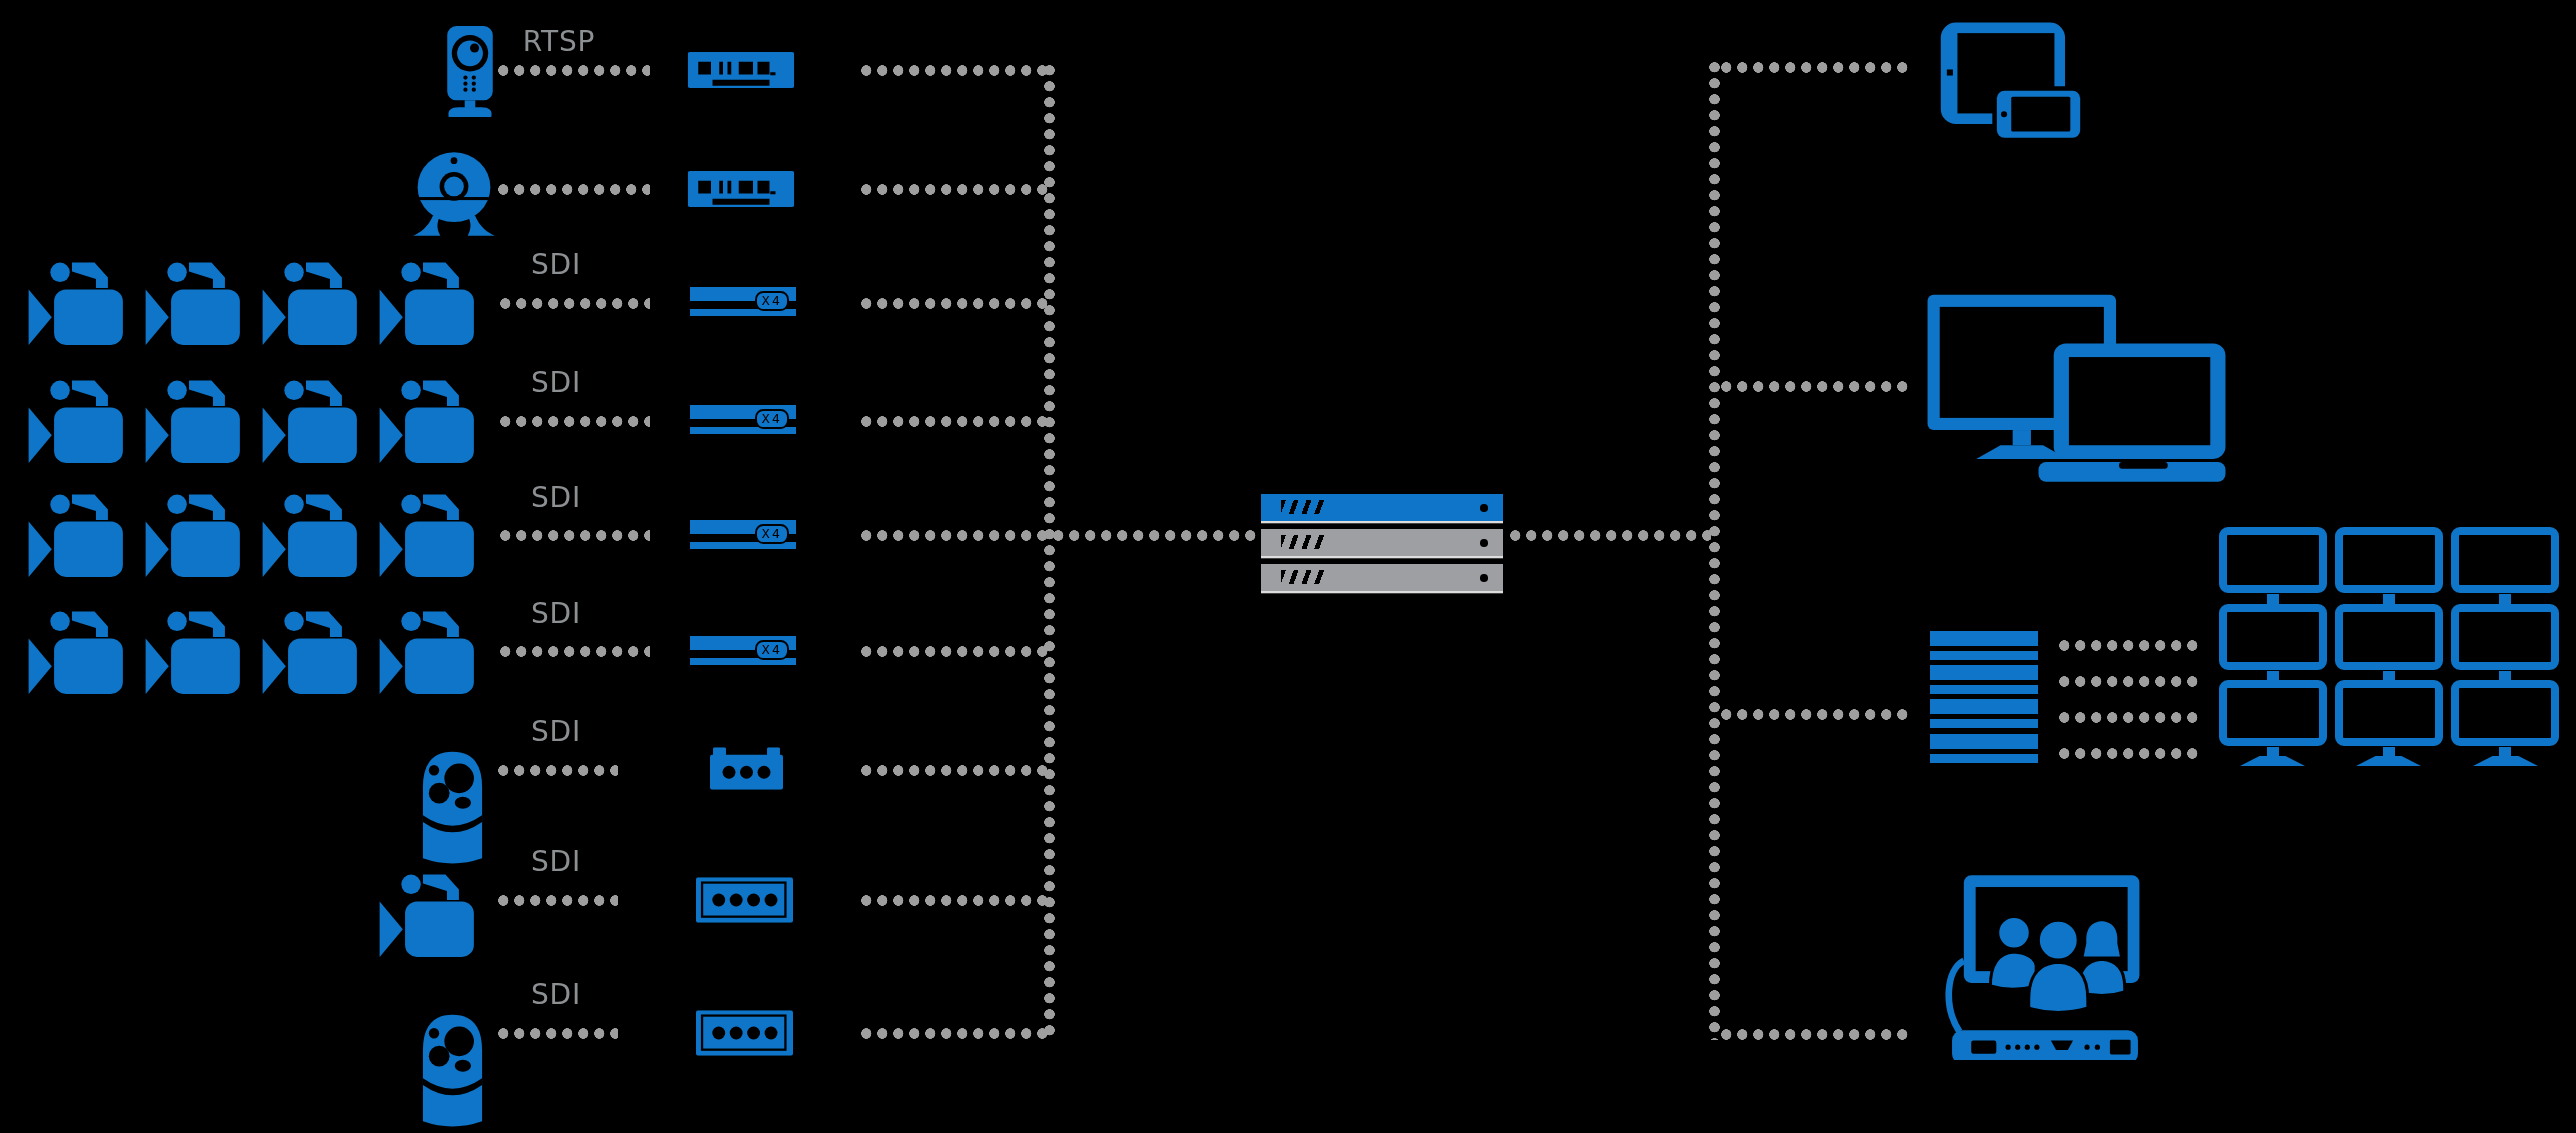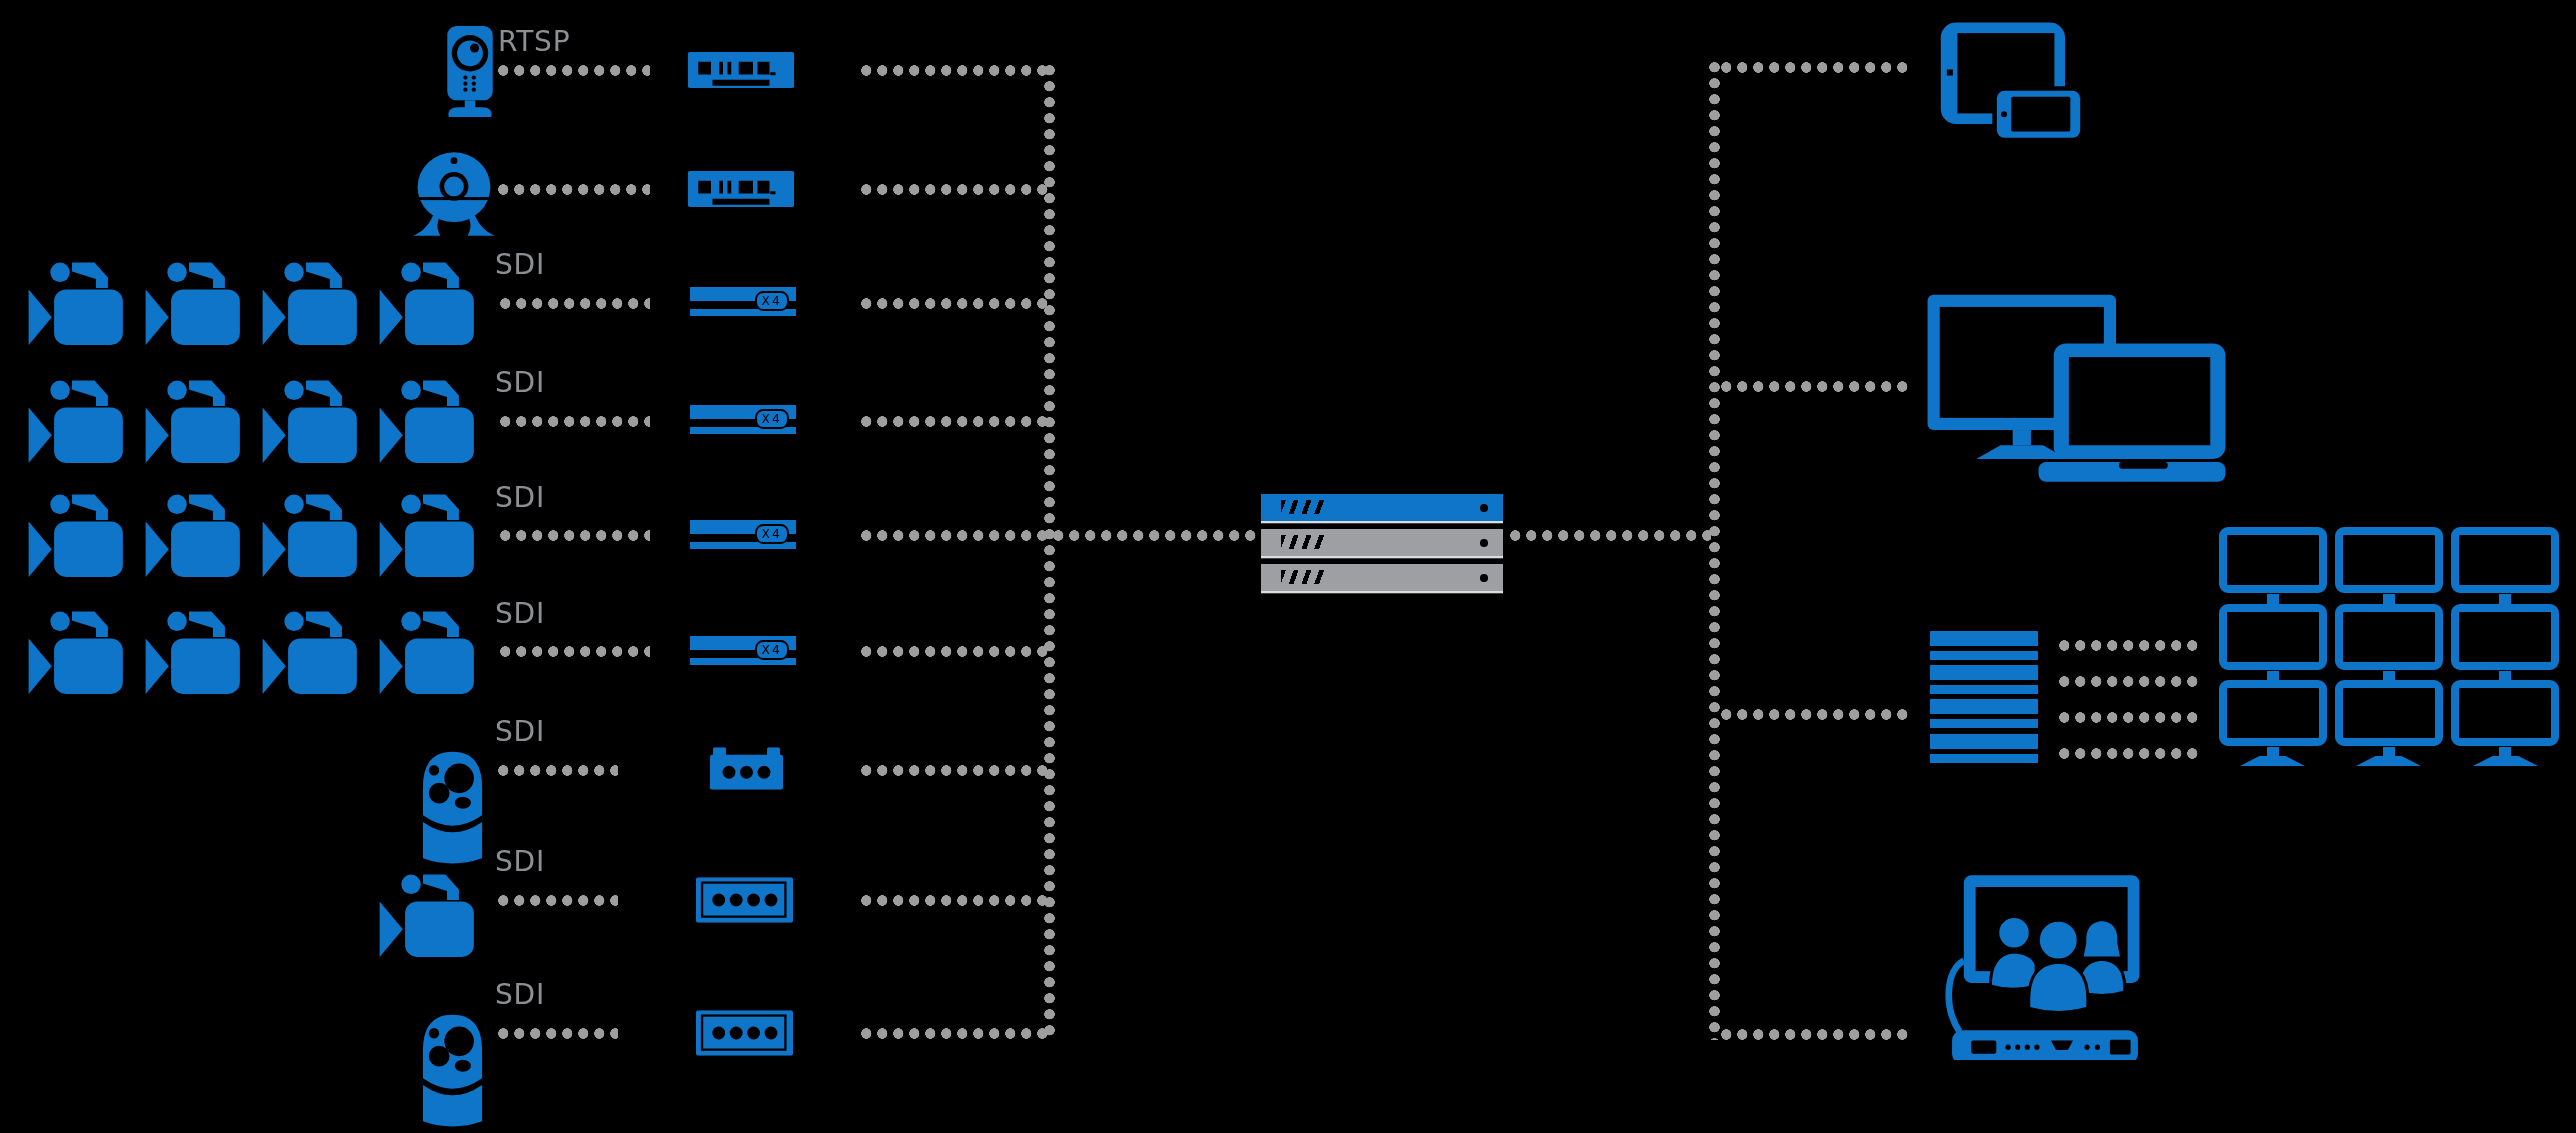--- a/index.html
+++ b/index.html
@@ -4,21 +4,21 @@
 <style>
   html,body{margin:0;padding:0;background:#000;}
   #stage{position:relative;width:2576px;height:1133px;background:var(--background,#000);overflow:hidden;
          font-family:"DejaVu Sans","Liberation Sans",sans-serif;}
   .abs{position:absolute;}
   .blue{color:var(--accent,#0e75c8);}
   
   .dh{position:absolute;height:10.6px;background-image:radial-gradient(circle at 5.3px 50%, var(--connector,#9e9e9e) 0 4.9px, transparent 5.3px);background-size:16px 10.6px;background-repeat:repeat-x;}
   .dv{position:absolute;width:10.6px;background-image:radial-gradient(circle at 50% 5.3px, var(--connector,#9e9e9e) 0 4.9px, transparent 5.3px);background-size:10.6px 16px;background-repeat:repeat-y;}
   
-  .lbl{position:absolute;width:122px;color:var(--label,#8d9093);font-size:28px;line-height:32px;letter-spacing:0.8px;}
+  .lbl{position:absolute;width:122px;text-align:center;color:var(--label,#8d9093);font-size:28px;line-height:32px;letter-spacing:0.8px;}
   
   .x4dev{position:absolute;width:106px;height:29px;}
   .x4dev .bar-top{position:absolute;left:0;top:0;width:106px;height:14.4px;background:var(--accent);}
   .x4dev .bar-bot{position:absolute;left:0;top:22px;width:106px;height:6.8px;background:var(--accent);}
   .x4dev .badge{position:absolute;left:65px;top:3.8px;width:30px;height:16px;border:2.3px solid #000;border-radius:8.4px;background:var(--accent);color:#000;text-align:center;font:400 13px/16.7px "DejaVu Sans Mono","Liberation Mono",monospace;letter-spacing:2.3px;}
   
   .srv-unit{position:absolute;left:0;width:242px;height:27px;box-shadow:0 2.3px 0 #dcdcdc;}
   .srv-unit .vents{position:absolute;left:20px;top:6px;width:43px;height:14.4px;background:repeating-linear-gradient(110deg,#000 0 4.6px,transparent 4.6px 12px);}
   .srv-unit .led{position:absolute;right:15px;top:10px;width:7.6px;height:7.6px;border-radius:50%;background:#000;}
   

